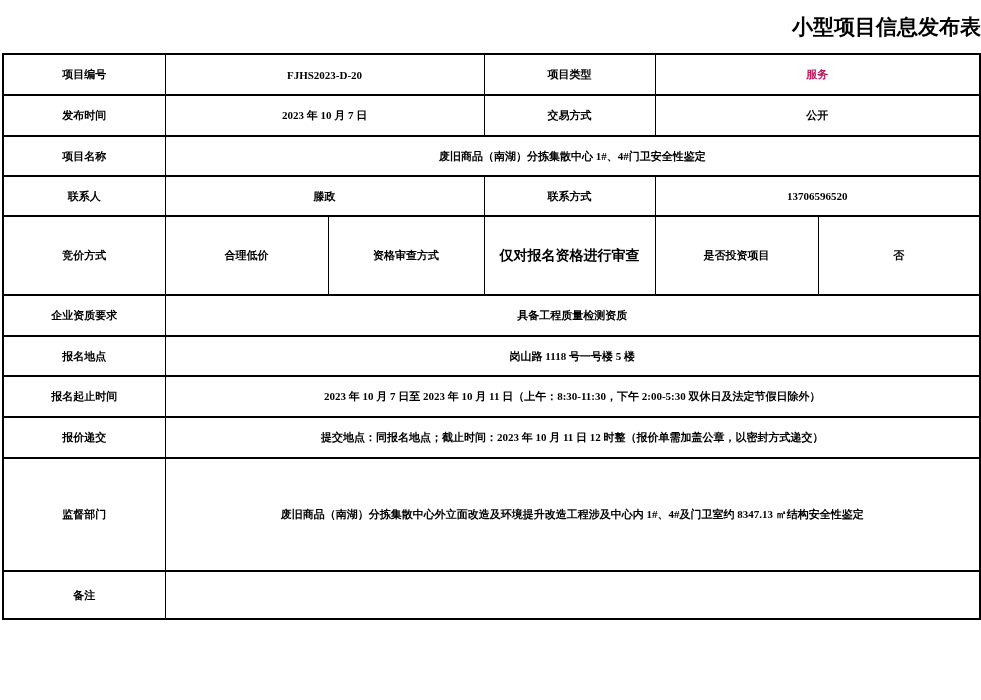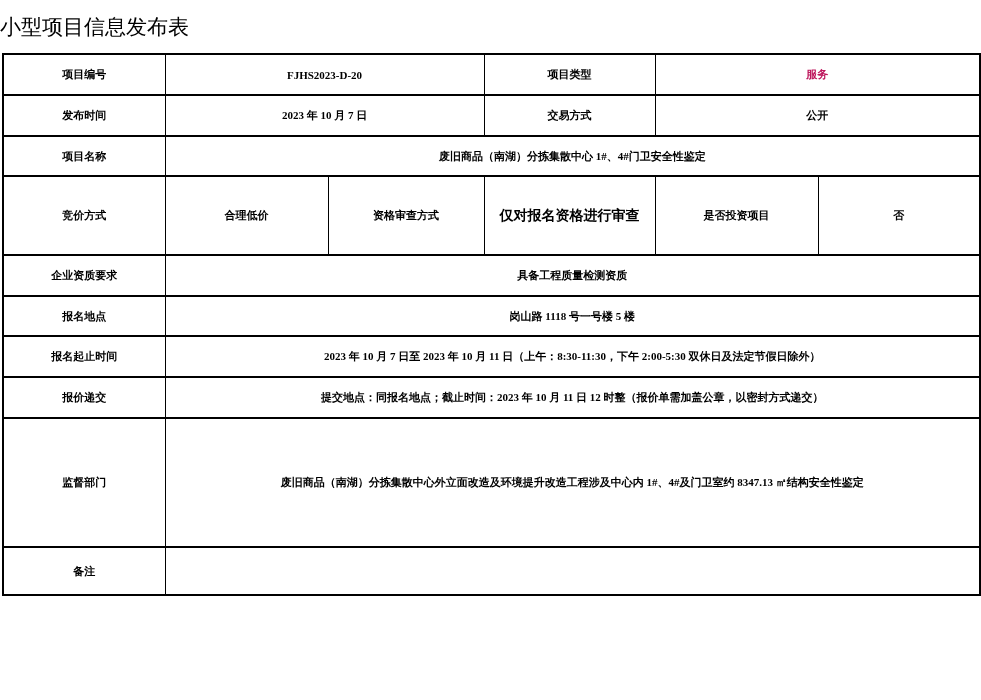--- a/index.html
+++ b/index.html
@@ -10,23 +10,23 @@
     overflow: hidden;
     background: #ffffff;
     font-family: "Liberation Serif", "DejaVu Serif", serif;
     color: #000000;
   }
   .page-title {
     margin: 0;
     padding-top: 14px;
     height: 26px;
     line-height: 26px;
-    text-align: left;
+    text-align: right;
     font-size: 21px;
-    font-weight: normal;
+    font-weight: bold;
   }
   table.info-table {
     margin-left: 2px;
     margin-top: 13px;
     width: 977px;
     table-layout: fixed;
     border-collapse: collapse;
     border: 2px solid #000000;
   }
   .info-table td {
@@ -72,20 +72,26 @@
     <tr class="r39">
       <td>发布时间</td>
       <td colspan="2">2023 年 10 月 7 日</td>
       <td>交易方式</td>
       <td colspan="2">公开</td>
     </tr>
     <tr class="r38">
       <td>项目名称</td>
       <td colspan="5">废旧商品（南湖）分拣集散中心 1#、4#门卫安全性鉴定</td>
     </tr>
+    <tr class="r38">
+      <td>联系人</td>
+      <td colspan="2">滕政</td>
+      <td>联系方式</td>
+      <td colspan="2">13706596520</td>
+    </tr>
     <tr class="r77">
       <td>竞价方式</td>
       <td>合理低价</td>
       <td>资格审查方式</td>
       <td class="fit">仅对报名资格进行审查</td>
       <td>是否投资项目</td>
       <td>否</td>
     </tr>
     <tr class="r39">
       <td>企业资质要求</td>
@@ -98,20 +104,20 @@
     <tr class="r39">
       <td>报名起止时间</td>
       <td colspan="5">2023 年 10 月 7 日至 2023 年 10 月 11 日（上午：8:30-11:30，下午 2:00-5:30 双休日及法定节假日除外）</td>
     </tr>
     <tr class="r39">
       <td>报价递交</td>
       <td colspan="5">提交地点：同报名地点；截止时间：2023 年 10 月 11 日 12 时整（报价单需加盖公章，以密封方式递交）</td>
     </tr>
     <tr class="r107">
       <td>监督部门</td>
-      <td colspan="5" style="padding:12px 40px;">废旧商品（南湖）分拣集散中心外立面改造及环境提升改造工程涉及中心内 1#、4#及门卫室约 8347.13 ㎡结构安全性鉴定</td>
+      <td colspan="5" style="padding:4px 40px;">废旧商品（南湖）分拣集散中心外立面改造及环境提升改造工程涉及中心内 1#、4#及门卫室约 8347.13 ㎡结构安全性鉴定</td>
     </tr>
     <tr class="r46">
       <td>备注</td>
       <td colspan="5"></td>
     </tr>
   </tbody>
 </table>
 
 </body></html>

